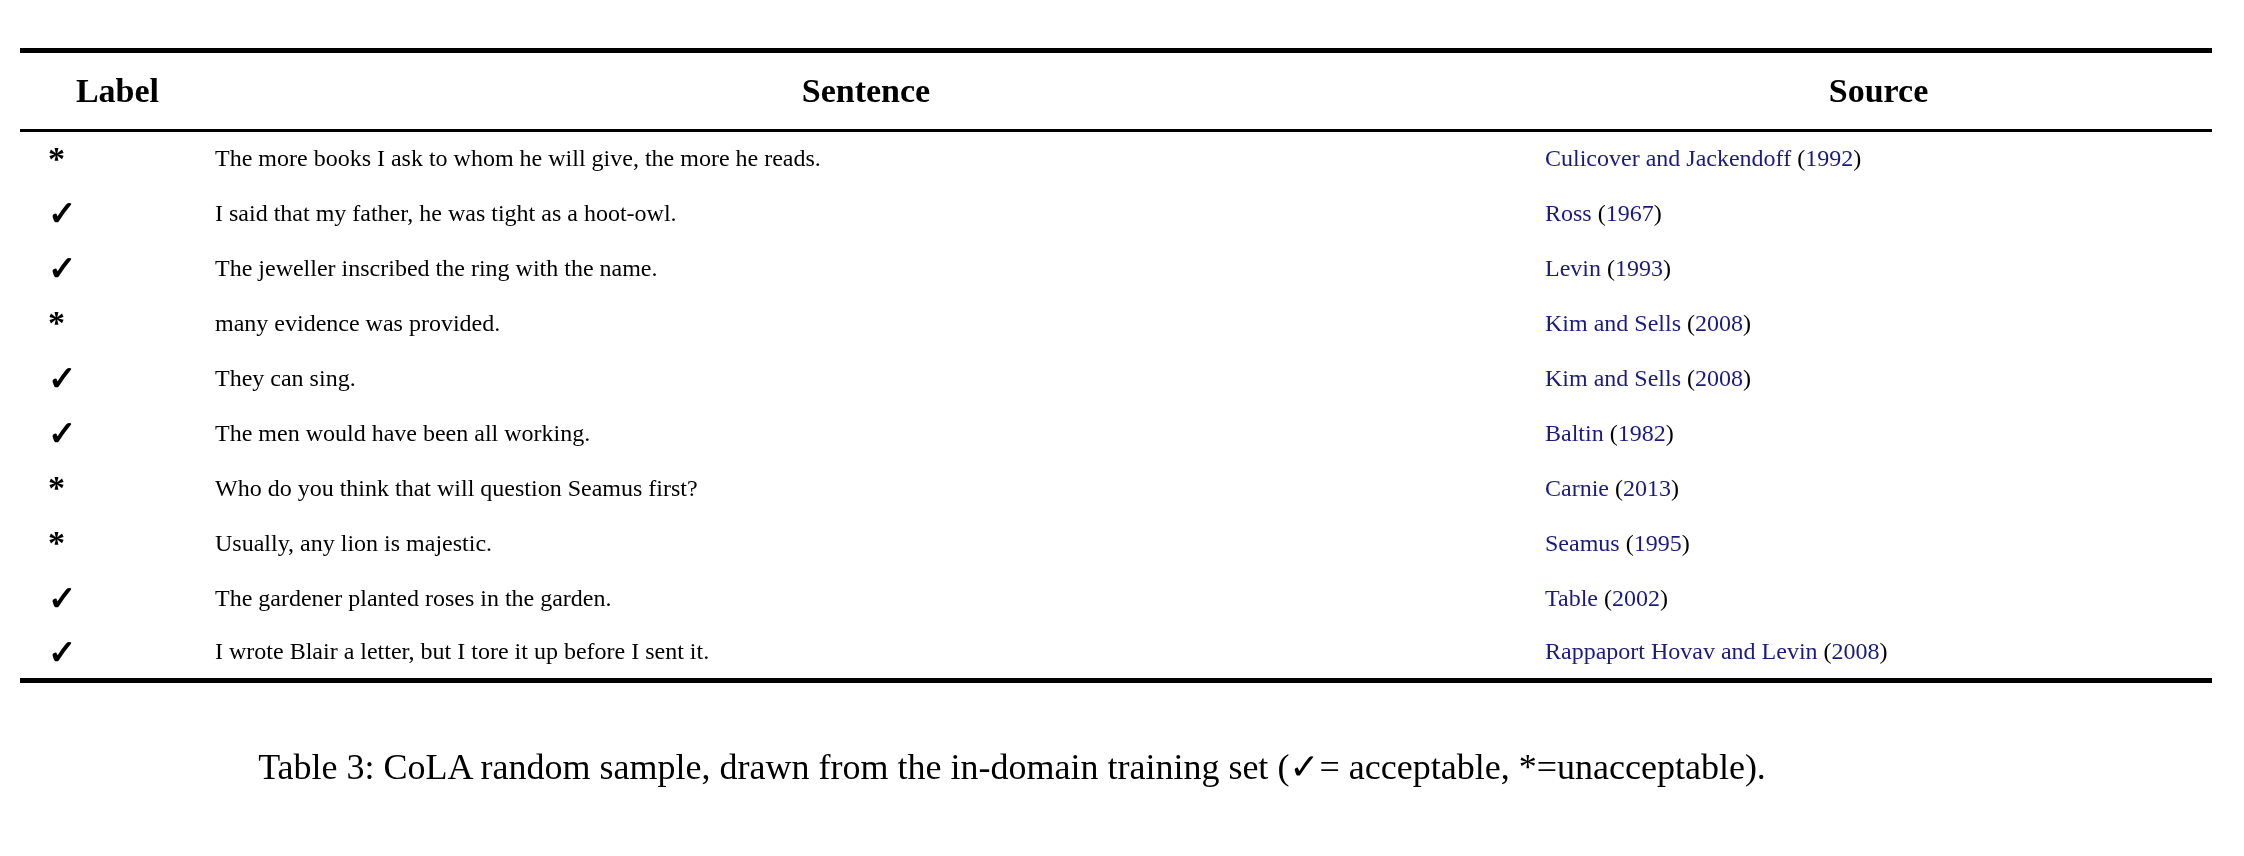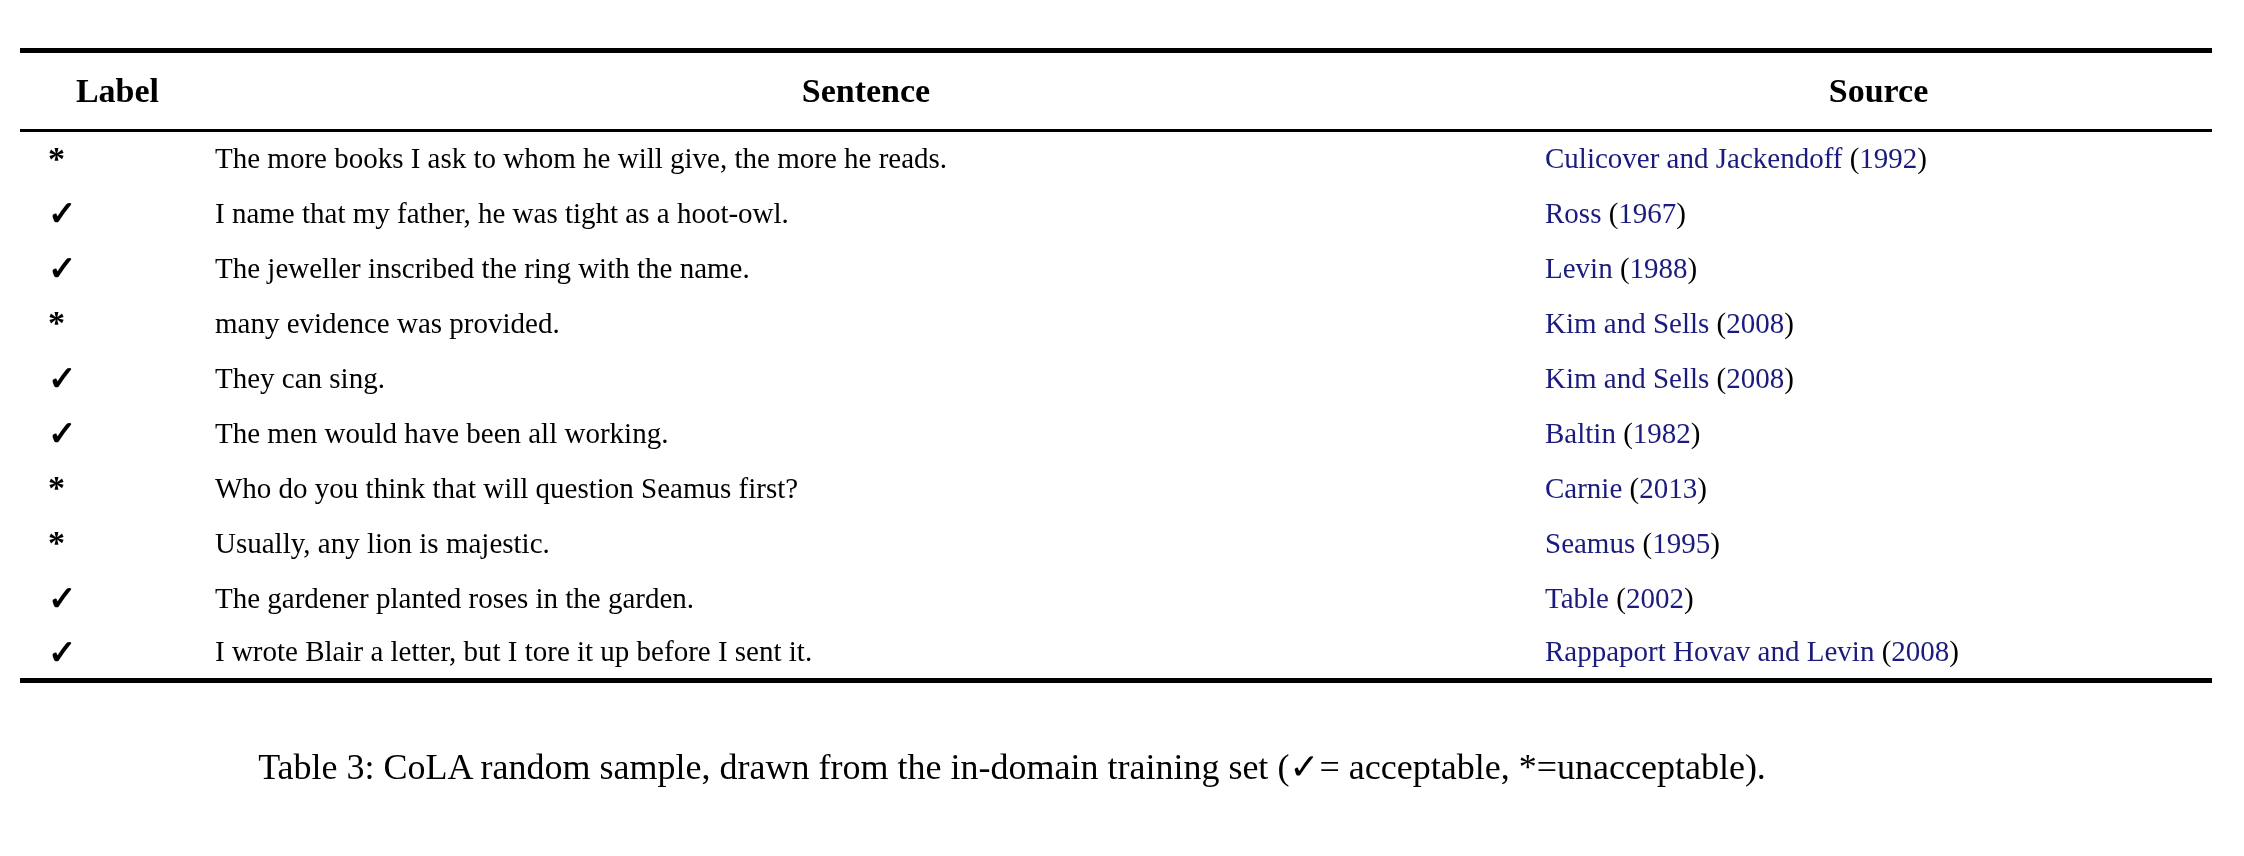--- a/index.html
+++ b/index.html
@@ -24,21 +24,21 @@
 
   thead th {
     height: 80px;
     border-bottom: 3px solid #000;
     text-align: center; vertical-align: middle;
     font-size: 34px; font-weight: 700;
     padding-left: 28px;
   }
   tbody td {
     height: 55px;
-    font-size: 29px;
+    font-size: 24px;
     vertical-align: middle;
     padding-left: 28px;
     white-space: nowrap;
     overflow: hidden;
   }
   td.label-cell { font-weight: 700; font-size: 34px; }
   .cite { color: var(--cite-color, #1b1b7d); margin-top: 28px; }
   .paren { color: #000; }
 
   .caption {
@@ -71,33 +71,33 @@
         <td class="label-cell">*</td>
         <td class="sentence-cell">The more books I ask to whom he will give, the more he reads.</td>
         <td class="source-cell">
           <span class="cite">Culicover and Jackendoff</span>
           <span class="paren">(</span><span class="cite">1992</span><span class="paren">)</span>
         </td>
       </tr>
 
       <tr>
         <td class="label-cell">✓</td>
-        <td class="sentence-cell">I name that my father, he was tight as a hoot-owl.</td>
+        <td class="sentence-cell">I said that my father, he was tight as a hoot-owl.</td>
         <td class="source-cell">
           <span class="cite">Ross</span>
           <span class="paren">(</span><span class="cite">1967</span><span class="paren">)</span>
         </td>
       </tr>
 
       <tr>
         <td class="label-cell">✓</td>
         <td class="sentence-cell">The jeweller inscribed the ring with the name.</td>
         <td class="source-cell">
           <span class="cite">Levin</span>
-          <span class="paren">(</span><span class="cite">1988</span><span class="paren">)</span>
+          <span class="paren">(</span><span class="cite">1993</span><span class="paren">)</span>
         </td>
       </tr>
 
       <tr>
         <td class="label-cell">*</td>
         <td class="sentence-cell">many evidence was provided.</td>
         <td class="source-cell">
           <span class="cite">Kim and Sells</span>
           <span class="paren">(</span><span class="cite">2008</span><span class="paren">)</span>
         </td>

